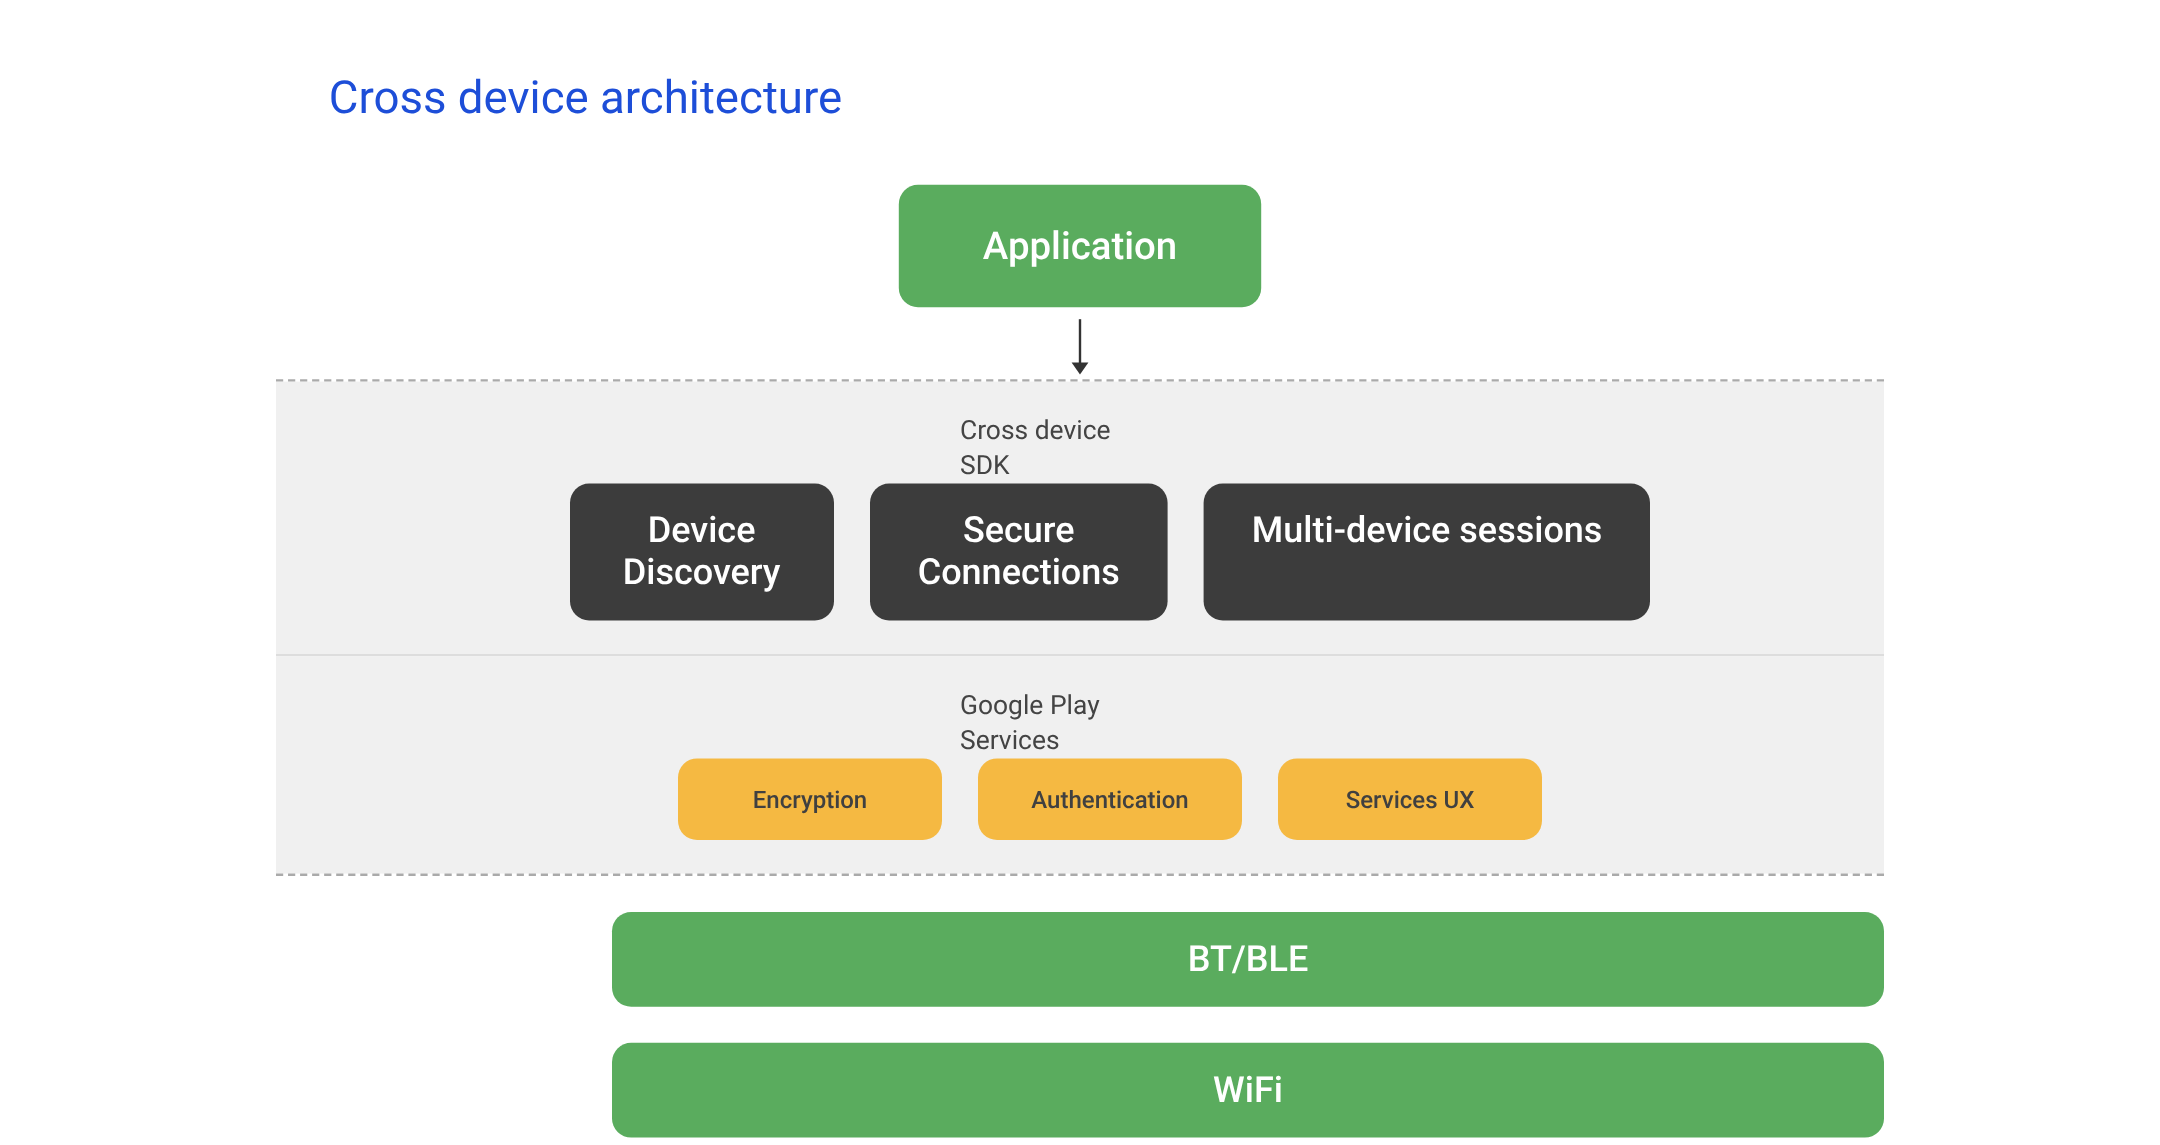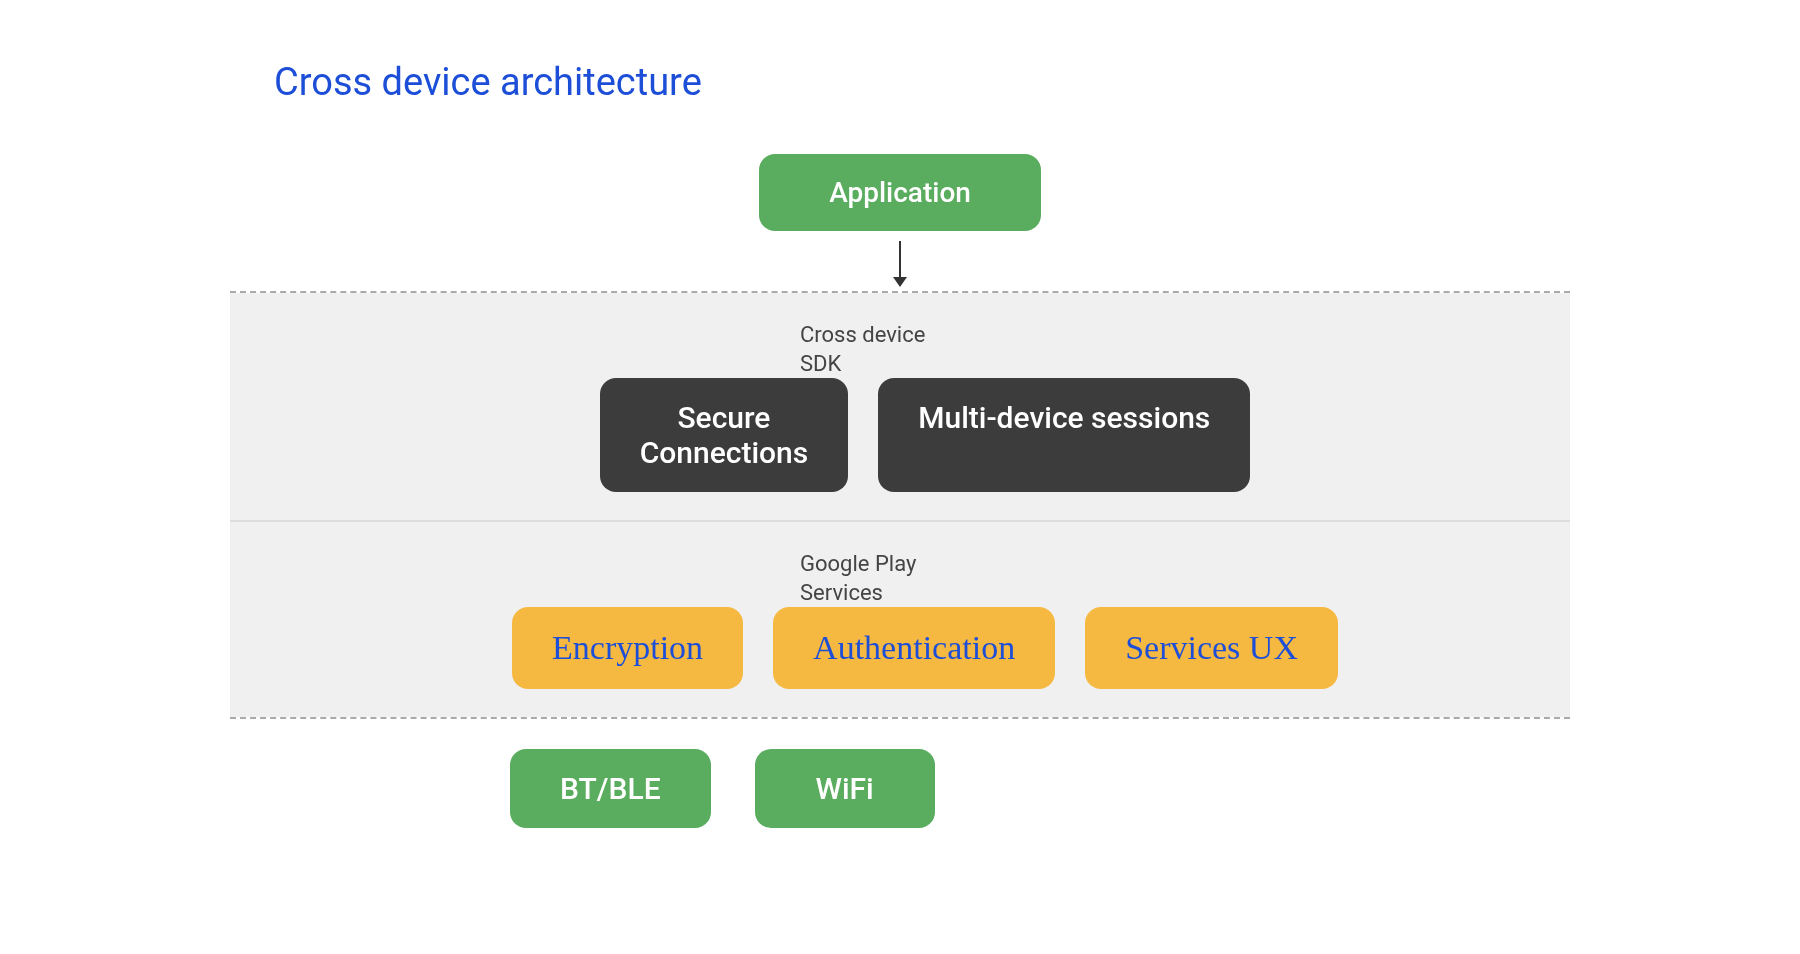--- a/index.html
+++ b/index.html
@@ -38,22 +38,22 @@
       display: flex;
       justify-content: center;
       margin-bottom: 10px;
       position: relative;
       z-index: 2;
     }
 
     .app-box {
       background: #5aac5e;
       border-radius: 16px;
-      padding: 22px 70px;
-      font-size: 28px;
+      padding: 32px 70px;
+      font-size: 32px;
       font-weight: 500;
       color: #ffffff;
     }
 
     
     .arrow-down-app {
       display: flex;
       justify-content: center;
       height: 50px;
       position: relative;
@@ -125,26 +125,25 @@
       color: #ffffff;
       text-align: center;
       min-width: 220px;
     }
 
     
     .yellow-box {
       background: #f5b942;
       border-radius: 16px;
       padding: 22px 40px;
-      font-size: 34px;
-      font-weight: 500;
-      color: #1d4ed8;
+      font-size: 20px;
+      font-weight: 500;
+      color: #404040;
       text-align: center;
       min-width: 220px;
-      font-family: Liberation Serif, serif;
     }
 
     
     .aosp-row {
       display: flex;
       align-items: flex-start;
       padding: 20px 30px 0 30px;
       position: relative;
     }
 
@@ -193,22 +192,23 @@
       transform: translateX(-50%);
       border-left: 7px solid transparent;
       border-right: 7px solid transparent;
       border-top: 10px solid #333;
     }
 
     
     .bottom-boxes-row {
       display: flex;
       padding-left: 280px;
-      gap: 44px;
+      gap: 30px;
       margin-top: 10px;
+      flex-direction: column;
     }
 
     .green-box {
       background: #5aac5e;
       border-radius: 16px;
       padding: 22px 50px;
       font-size: 30px;
       font-weight: 500;
       color: #ffffff;
       text-align: center;
@@ -234,20 +234,21 @@
       <div class="app-box">Application</div>
     </div>
 
     <div class="arrow-down-app"></div>
 
     <hr class="dashed-line">
 
     <div class="band">
       <div class="band-label">Cross device<br>SDK</div>
       <div class="band-items">
+        <div class="dark-box">Device<br>Discovery</div>
         <div class="dark-box">Secure<br>Connections</div>
         <div class="dark-box">Multi-device sessions</div>
       </div>
     </div>
 
     <div class="band-separator"></div>
 
     <div class="band">
       <div class="band-label">Google Play<br>Services</div>
       <div class="band-items">

